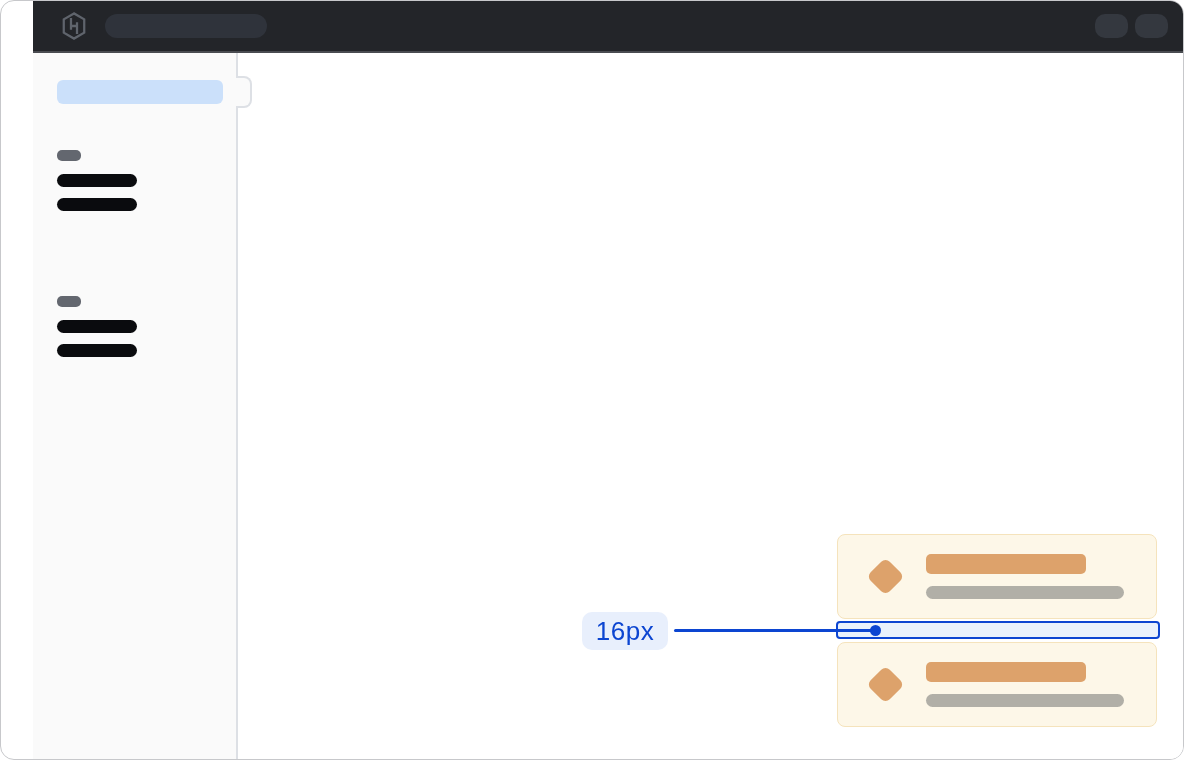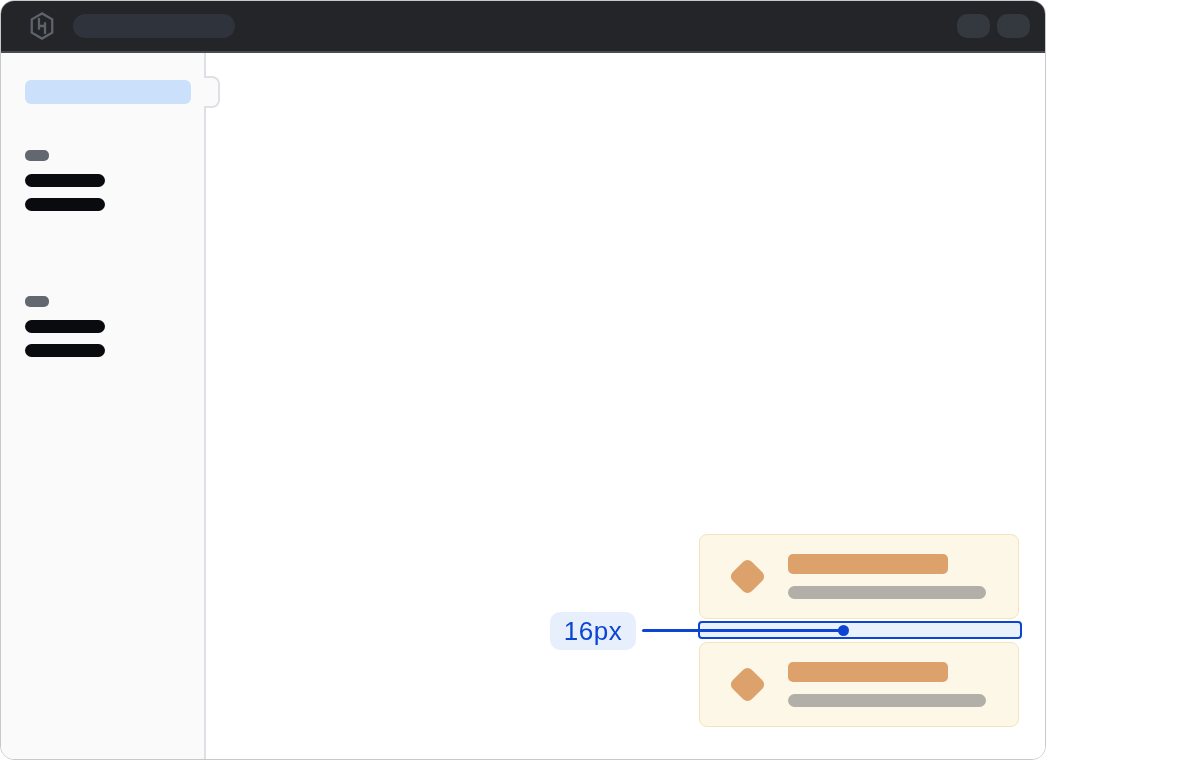--- a/index.html
+++ b/index.html
@@ -1,23 +1,24 @@
 <!DOCTYPE html>
 <html><head>
 <meta charset="utf-8">
 <style>
   * { margin:0; padding:0; box-sizing:border-box; }
   body {
     background:#ffffff;
     font-family:"Liberation Sans","DejaVu Sans",sans-serif;
   }
   .window {
-    position:relative; width:1046px; height:760px;
+    position:relative; width:1184px; height:760px;
     background:#ffffff; border:1px solid #c7c8cb; border-radius:14px;
     overflow:hidden;
+    padding-left:32px;
   }
 
   
   .navbar {
     height:52px; background:#232529; border-bottom:2px solid #4a4c51;
     display:flex; align-items:center;
   }
   .logo { margin-left:28px; display:flex; align-items:center; }
   .nav-search {
     margin-left:18px; width:162px; height:24px;

